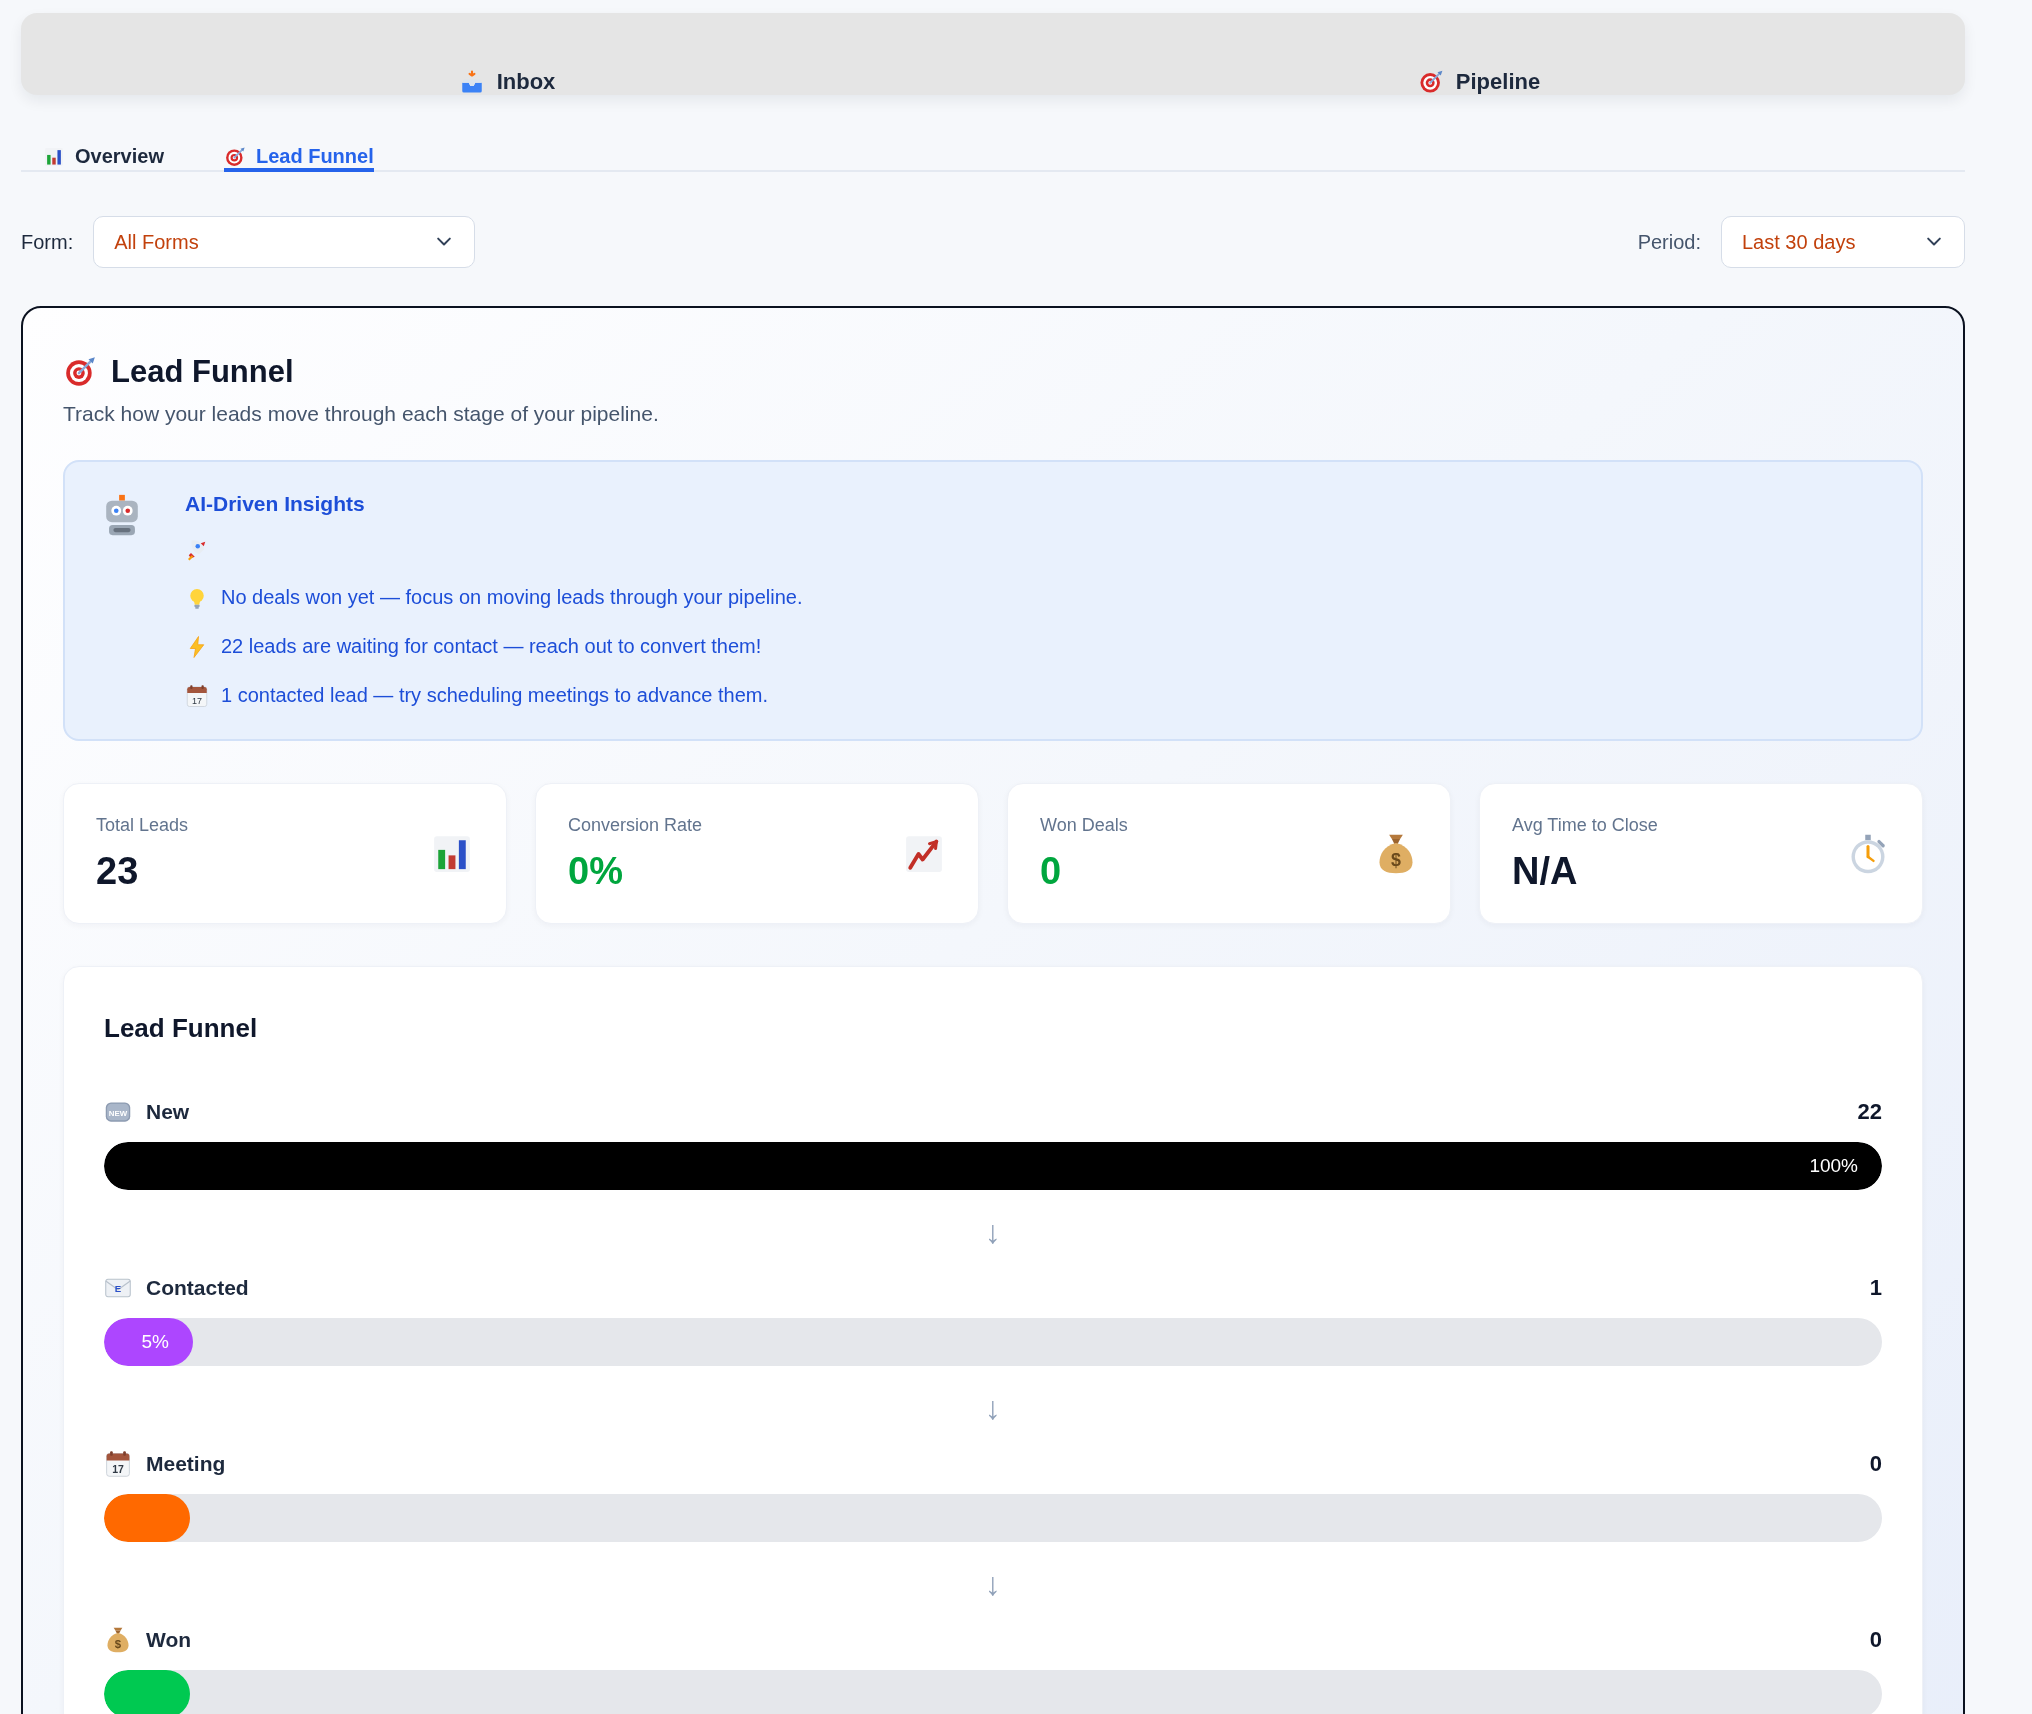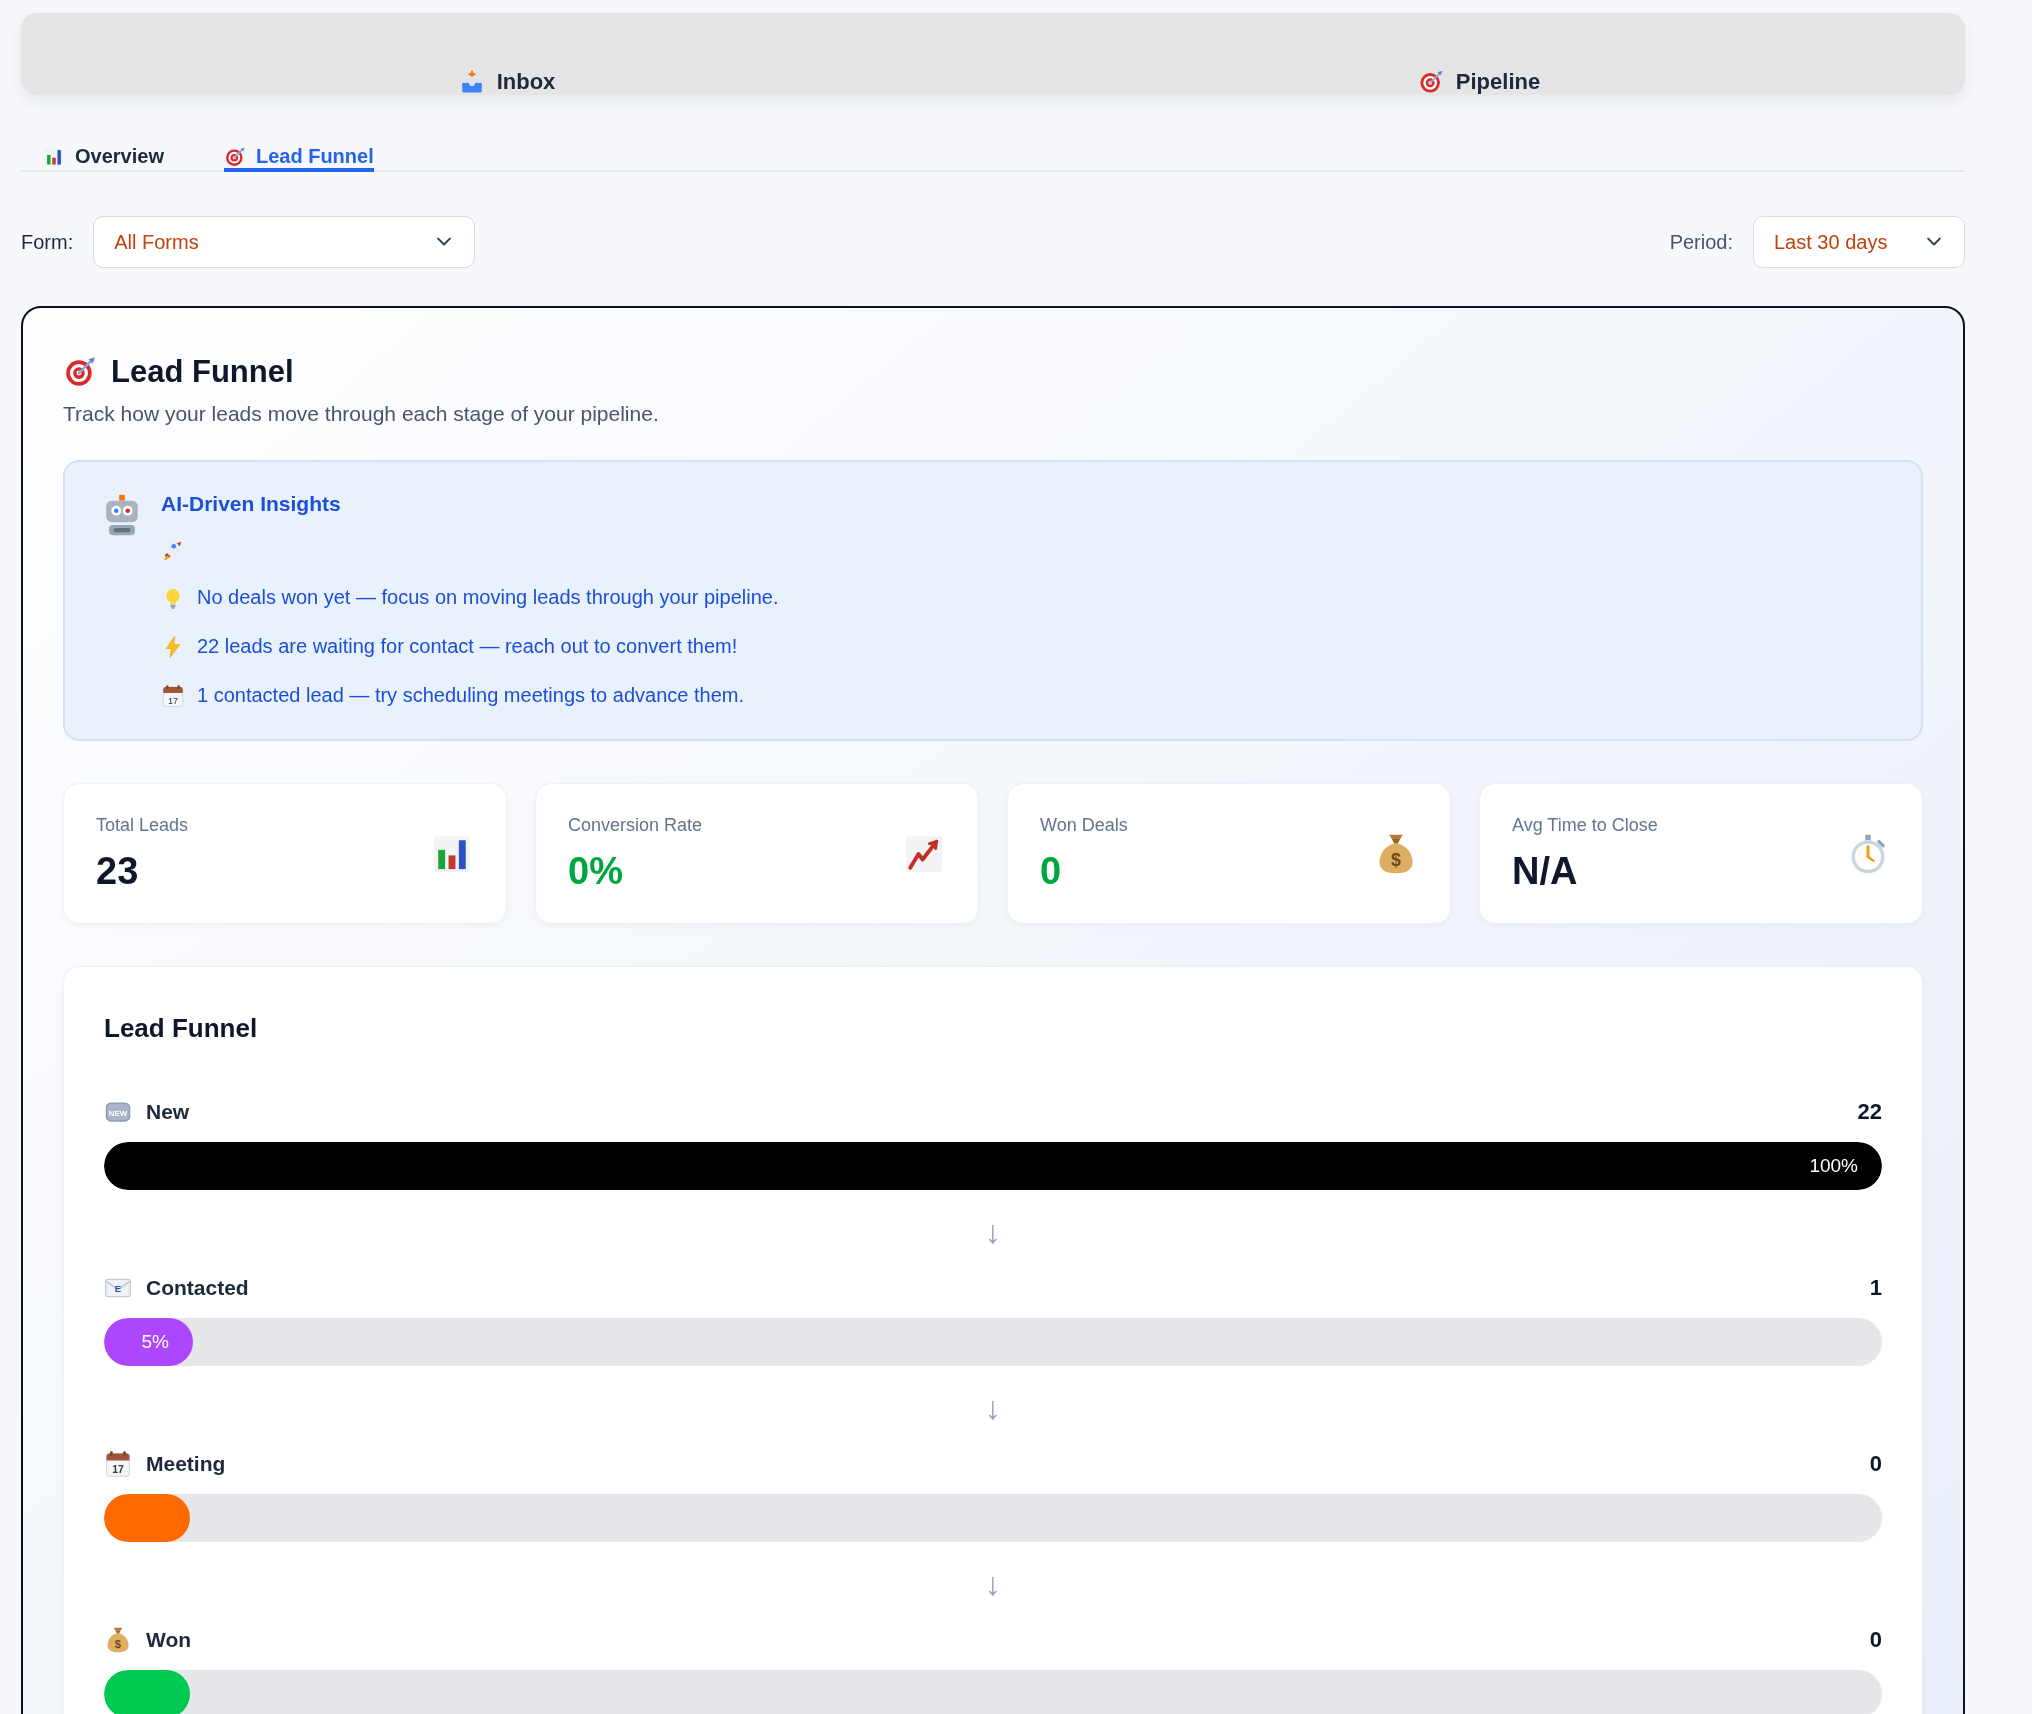--- a/index.html
+++ b/index.html
@@ -44,35 +44,35 @@
   .filters{margin-top:44px;display:flex;align-items:center;justify-content:space-between;}
   .filter-group{display:flex;align-items:center;gap:20px;}
   .filter-label{font-size:20px;color:#1d293d;}
   .filter-label.muted{color:#45556c;}
   .select{
     height:52px;background:#fff;border:1px solid #d6dde8;border-radius:10px;
     display:flex;align-items:center;justify-content:space-between;
     padding:0 20px;font-size:20px;color:#c2410c;cursor:pointer;box-sizing:border-box;
   }
   .select.form{width:382px;}
-  .select.period{width:212px;}
+  .select.period{width:244px;}
 
   
   .maincard{
     margin-top:38px;border:2px solid #0b1220;border-radius:20px;
     background:linear-gradient(140deg,#fefeff 0%,#f4f7fc 45%,#e8eefa 100%);
     padding:46px 40px 60px;box-sizing:border-box;min-height:1500px;
   }
   .panel-title{display:flex;align-items:center;gap:14px;font-size:31px;font-weight:700;color:#0f172b;}
   .panel-sub{margin-top:12px;font-size:21px;color:#45556c;}
 
   
   .insights{
     margin-top:34px;background:#e9f1fd;border:2px solid #d2e1f8;border-radius:16px;
-    padding:30px 34px;display:flex;gap:16px;box-sizing:border-box;
+    padding:30px 34px;display:flex;gap:40px;box-sizing:border-box;
   }
   .insights-body{flex:1;}
   .insights-title{font-size:21px;font-weight:700;color:#1d4ed8;}
   .insight-item{margin-top:22px;font-size:20px;color:#1d4ed8;display:flex;align-items:center;gap:12px;line-height:27px;}
 
   
   .stats{margin-top:42px;display:grid;grid-template-columns:repeat(4,1fr);gap:28px;}
   .stat{
     background:#fff;border:1px solid #eef1f7;border-radius:16px;
     box-shadow:0 2px 6px rgba(15,23,42,.04);

